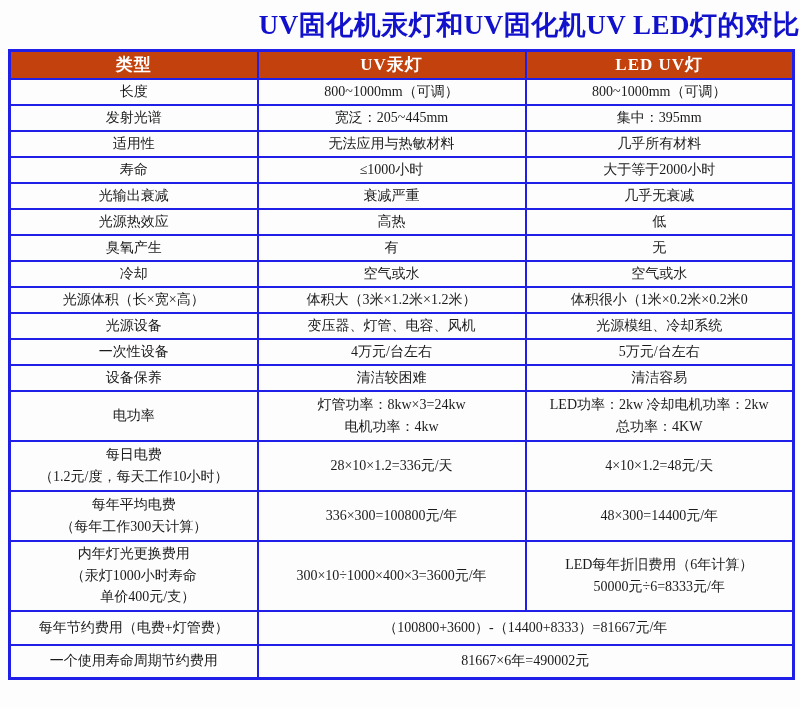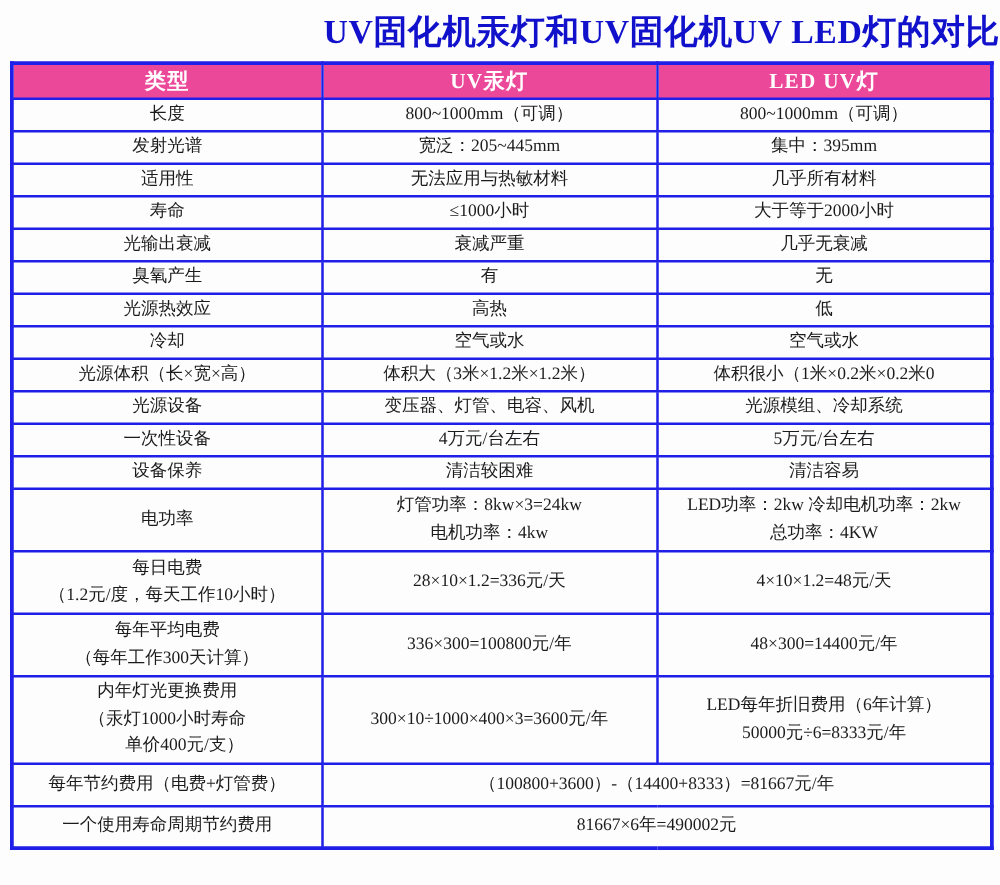--- a/index.html
+++ b/index.html
@@ -39,21 +39,21 @@
   table.cmp col.c3 { width: 268px; }
   table.cmp th, table.cmp td {
     border: 2px solid #1f1fe8;
     text-align: center;
     vertical-align: middle;
     padding: 1px 4px;
     box-sizing: border-box;
     overflow: hidden;
   }
   table.cmp th {
-    background: #ec4899;
+    background: #c2410c;
     color: #ffffff;
     font-size: 17px;
     font-weight: bold;
     height: 28px;
     letter-spacing: 1px;
   }
   table.cmp td {
     font-size: 14px;
     line-height: 1.55;
     white-space: pre-line;
@@ -100,28 +100,28 @@
         <td>寿命</td>
         <td>≤1000小时</td>
         <td>大于等于2000小时</td>
       </tr>
       <tr class="h1">
         <td>光输出衰减</td>
         <td>衰减严重</td>
         <td>几乎无衰减</td>
       </tr>
       <tr class="h1">
+        <td>光源热效应</td>
+        <td>高热</td>
+        <td>低</td>
+      </tr>
+      <tr class="h1">
         <td>臭氧产生</td>
         <td>有</td>
         <td>无</td>
-      </tr>
-      <tr class="h1">
-        <td>光源热效应</td>
-        <td>高热</td>
-        <td>低</td>
       </tr>
       <tr class="h1">
         <td>冷却</td>
         <td>空气或水</td>
         <td>空气或水</td>
       </tr>
       <tr class="h1">
         <td>光源体积（长×宽×高）</td>
         <td>体积大（3米×1.2米×1.2米）</td>
         <td>体积很小（1米×0.2米×0.2米0</td>

